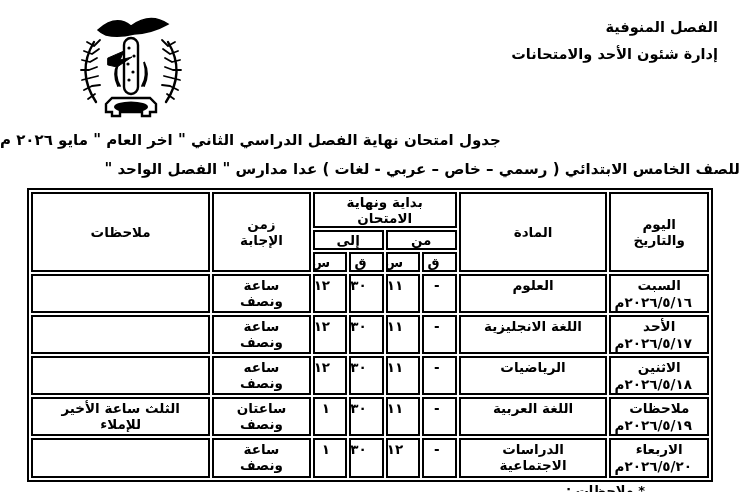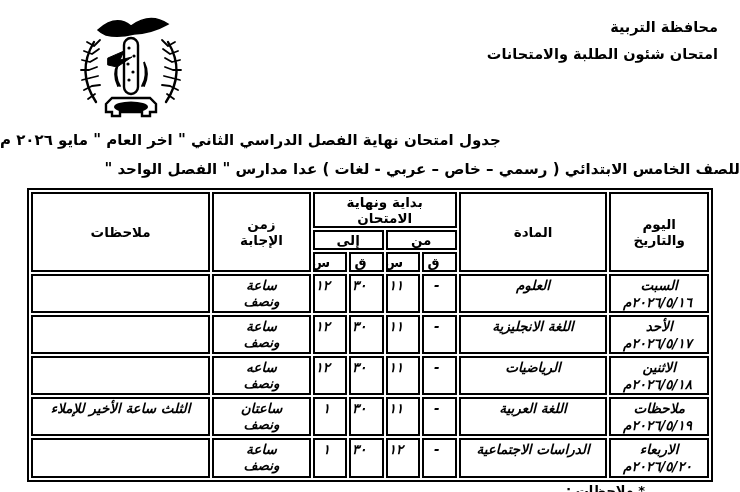--- a/index.html
+++ b/index.html
@@ -20,33 +20,33 @@
     position:absolute; top:188px; right:27px; width:686px;
     border-collapse:separate; border-spacing:2px;
     border:2px solid #000; table-layout:fixed; background:#fff;
   }
   table.sched td {
     border:2px solid #000; text-align:center;
     font-size:13.5px; padding:0 15px; overflow:hidden;
   }
   tr.hr1 { height:16px; } tr.hr2 { height:18px; } tr.hr3 { height:20px; }
   td.hcell { vertical-align:middle; font-size:14px; }
-  tr.drow td { vertical-align:top; padding-top:1px;font-style:italic; }
+  tr.drow td { vertical-align:top; padding-top:1px; }
   tr.drow { height:30px; }
   tr.drow.tall1 { height:38px; }
   tr.drow.tall2 { height:40px; }
   .datecell div { line-height:17px; }
   .footer-note { position:absolute; top:483px; right:95px; font-size:13px; }
 </style>
 </head>
 <body>
 
 <div class="org-block">
-  <div>محافظة التربية</div>
-  <div>امتحان شئون الطلبة والامتحانات</div>
+  <div>الفصل المنوفية</div>
+  <div>إدارة شئون الأحد والامتحانات</div>
 </div>
 
 <div class="logo-wrap">
   <svg width="128" height="118" viewBox="0 0 128 118">
     <g fill="none" stroke="#000" stroke-width="2.4" stroke-linecap="round">
 
       <path d="M30,22 Q48,6 63,18 Q82,4 100,16 Q84,25 66,26 Q50,30 38,27 Q33,25 30,22 Z" fill="#000" stroke-width="1.5"></path>
 
       <path d="M40,50 l16,-7 l-4,9 l12,-3 l-15,10 l-9,-2 z" fill="#000" stroke-width="1"></path>
 

